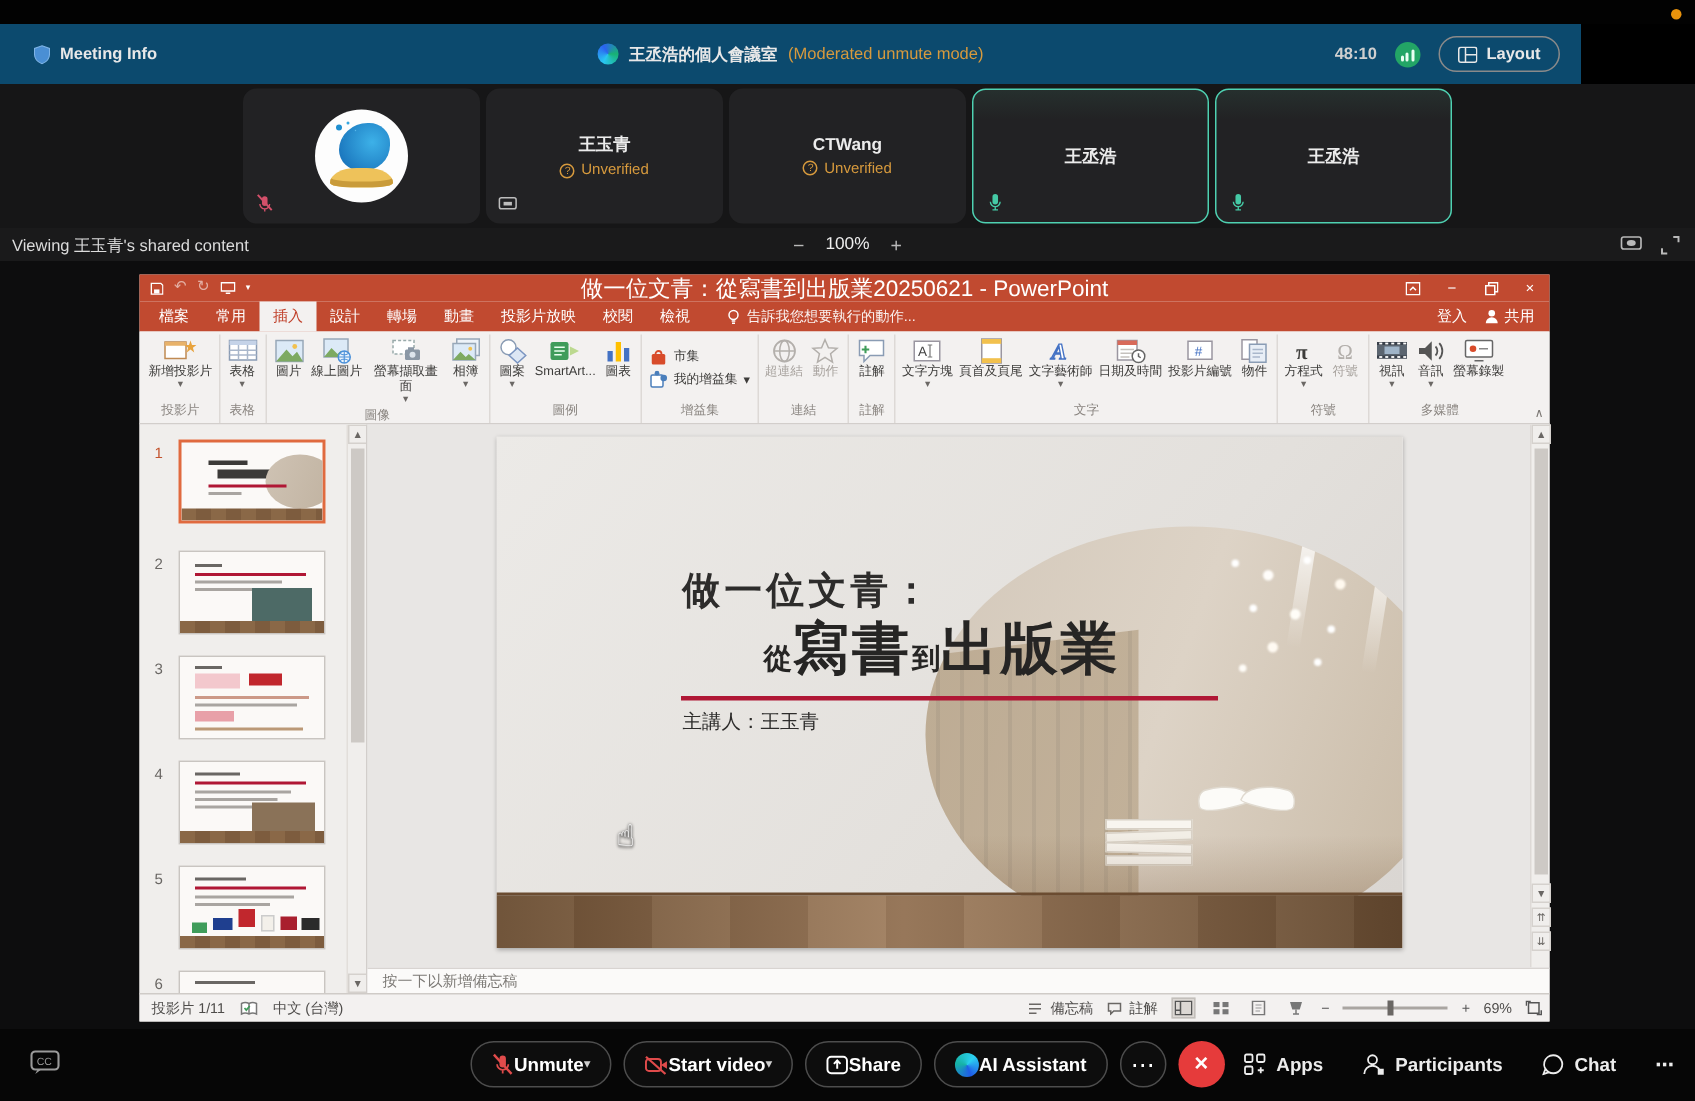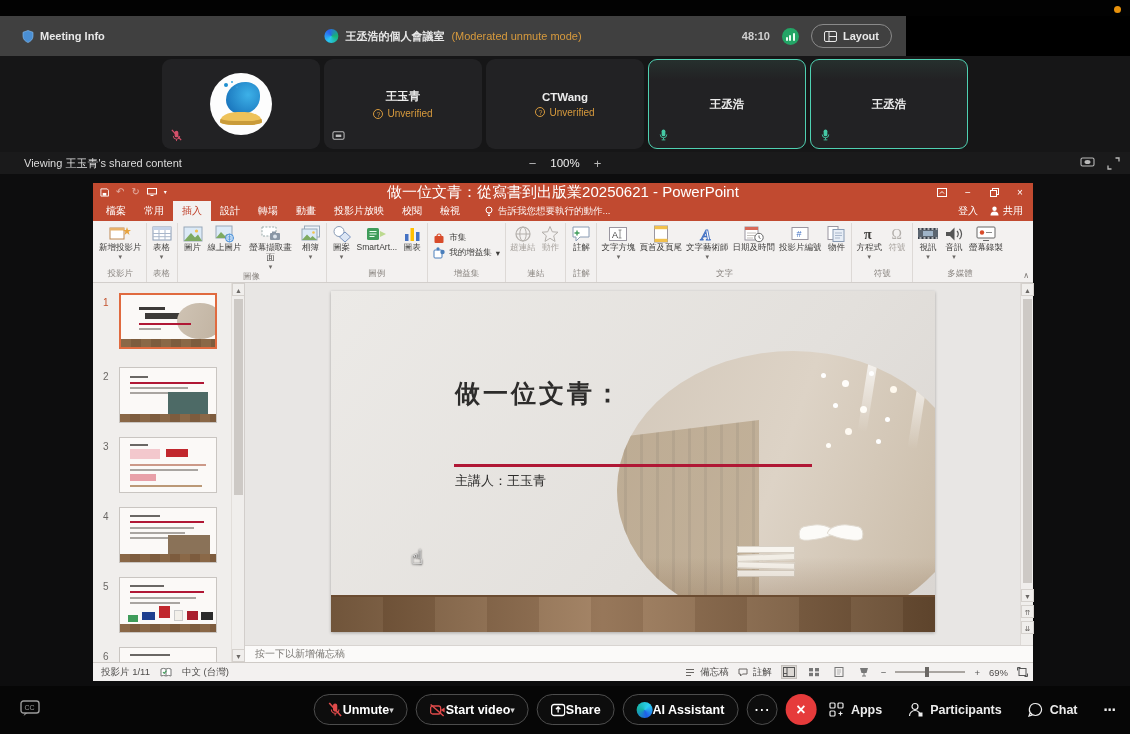--- a/index.html
+++ b/index.html
@@ -4,21 +4,21 @@
 <style>
   *{margin:0;padding:0;box-sizing:border-box}
   html,body{width:1130px;height:734px;overflow:hidden}
   body{position:relative;background:#000;font-family:"Liberation Sans","DejaVu Sans",sans-serif;-webkit-font-smoothing:antialiased}
 
   
   #top-strip{position:absolute;left:0;top:0;width:1130px;height:16px;background:#020202}
   #notif-dot{position:absolute;left:1114px;top:6px;width:7px;height:7px;border-radius:50%;background:#e8920c}
 
   
-  #mhead{position:absolute;left:0;top:16px;width:906px;height:40px;background:#404040;display:flex;align-items:center;color:#ddd;font-size:11px}
+  #mhead{position:absolute;left:0;top:16px;width:1054px;height:40px;background:#0c4a6e;display:flex;align-items:center;color:#ddd;font-size:11px}
   #minfo{display:flex;align-items:center;gap:6px;margin-left:22px;font-weight:600;color:#e8e8e8}
   #mcenter{position:absolute;left:50%;transform:translateX(-50%);display:flex;align-items:center;gap:7px;white-space:nowrap}
   #mcenter .room{font-weight:600;color:#e8e8e8}
   #mcenter .mode{color:#d79a3d}
   .webexlogo{width:14px;height:14px;border-radius:50%;background:conic-gradient(from 210deg,#29c7f2,#2b62f0,#18b273,#29c7f2)}
   #mright{position:absolute;right:14px;display:flex;align-items:center;gap:12px}
   #timer{color:#cfcfcf;font-weight:600}
   .sigwrap{width:17px;height:17px;border-radius:50%;background:#23a566;display:flex;align-items:flex-end;justify-content:center;gap:1.5px;padding-bottom:4px}
   .sigwrap i{display:block;width:2px;background:#eafff3;border-radius:1px}
   #layout-btn{display:flex;align-items:center;gap:6px;height:24px;padding:0 12px;border:1px solid #8a8a8a;border-radius:13px;color:#e8e8e8;font-weight:600;background:transparent}
@@ -31,21 +31,21 @@
   .tbadge{display:flex;align-items:center;gap:4px;margin-top:4px;font-size:10px;color:#d79a3d}
   .qcirc{width:10px;height:10px;border:1px solid #d79a3d;border-radius:50%;font-size:7px;line-height:9px;text-align:center;color:#d79a3d}
   .ticon{position:absolute;left:8px;bottom:7px;width:13px;height:13px}
   .avatar{width:62px;height:62px;border-radius:50%;background:#fdfdfd;position:relative;overflow:hidden}
   .av-blob{position:absolute;left:16px;top:9px;width:34px;height:32px;background:radial-gradient(circle at 65% 40%,#3db1e8,#1268b3);border-radius:58% 42% 55% 45%}
   .av-dots{position:absolute;left:14px;top:10px;width:4px;height:4px;border-radius:50%;background:#1f8fd0;box-shadow:6px -3px 0 -1px #35a7e0,11px 2px 0 -1.5px #57b9ea,3px 7px 0 -1.5px #2b98d8}
   .av-gold{position:absolute;left:10px;bottom:10px;width:42px;height:13px;background:#eec25a;border-radius:50% 50% 40% 40%/90% 90% 30% 30%;box-shadow:inset 0 -4px 0 #c99b3a}
 
   
   #viewbar{position:absolute;left:0;top:152px;width:1130px;height:22px;background:#1a1a1b;color:#dcdcdc;font-size:11px;display:flex;align-items:center}
-  #viewbar .vlabel{margin-left:24px}
+  #viewbar .vlabel{margin-left:8px}
   #zoomctl{position:absolute;left:50%;transform:translateX(-50%);display:flex;align-items:center;gap:14px;color:#eee;font-size:11.5px}
   #zoomctl .zbtn{color:#b9b9b9;font-size:13px}
   #viewbar .vicons{position:absolute;right:10px;display:flex;align-items:center;gap:12px}
 
   
   #stage{position:absolute;left:0;top:174px;width:1130px;height:512px;background:#0d0d0e}
   #share-edge{position:absolute;left:940px;top:9px;width:6px;height:498px;background:#15531f}
   #ppt{position:absolute;left:93px;top:9px;width:940px;height:498px;background:#f3f1f0;font-size:9px;color:#3d3c3a}
 
   
@@ -660,20 +660,21 @@
               <i></i>
               <i></i>
             </span>
           <span class="openbook">
               <i></i>
               <i></i>
             </span>
           <span class="ovalshade"></span>
         </div>
         <div id="s-title1">做一位文青：</div>
+        <div id="s-title2"><span class="sm">從</span><span class="lg">寫書</span><span class="sm">到</span><span class="lg">出版業</span></div>
         <div id="s-redline"></div>
         <div id="s-speaker">主講人：王玉青</div>
         <div id="s-floor"></div>
       </div>
       <span id="cursor">☝</span>
     </div>
     <div id="vsb">
       <span class="sbtn" style="top:0">▲</span>
       <span class="sthumb"></span>
       <span class="sbtn" style="top:306px">▼</span>

